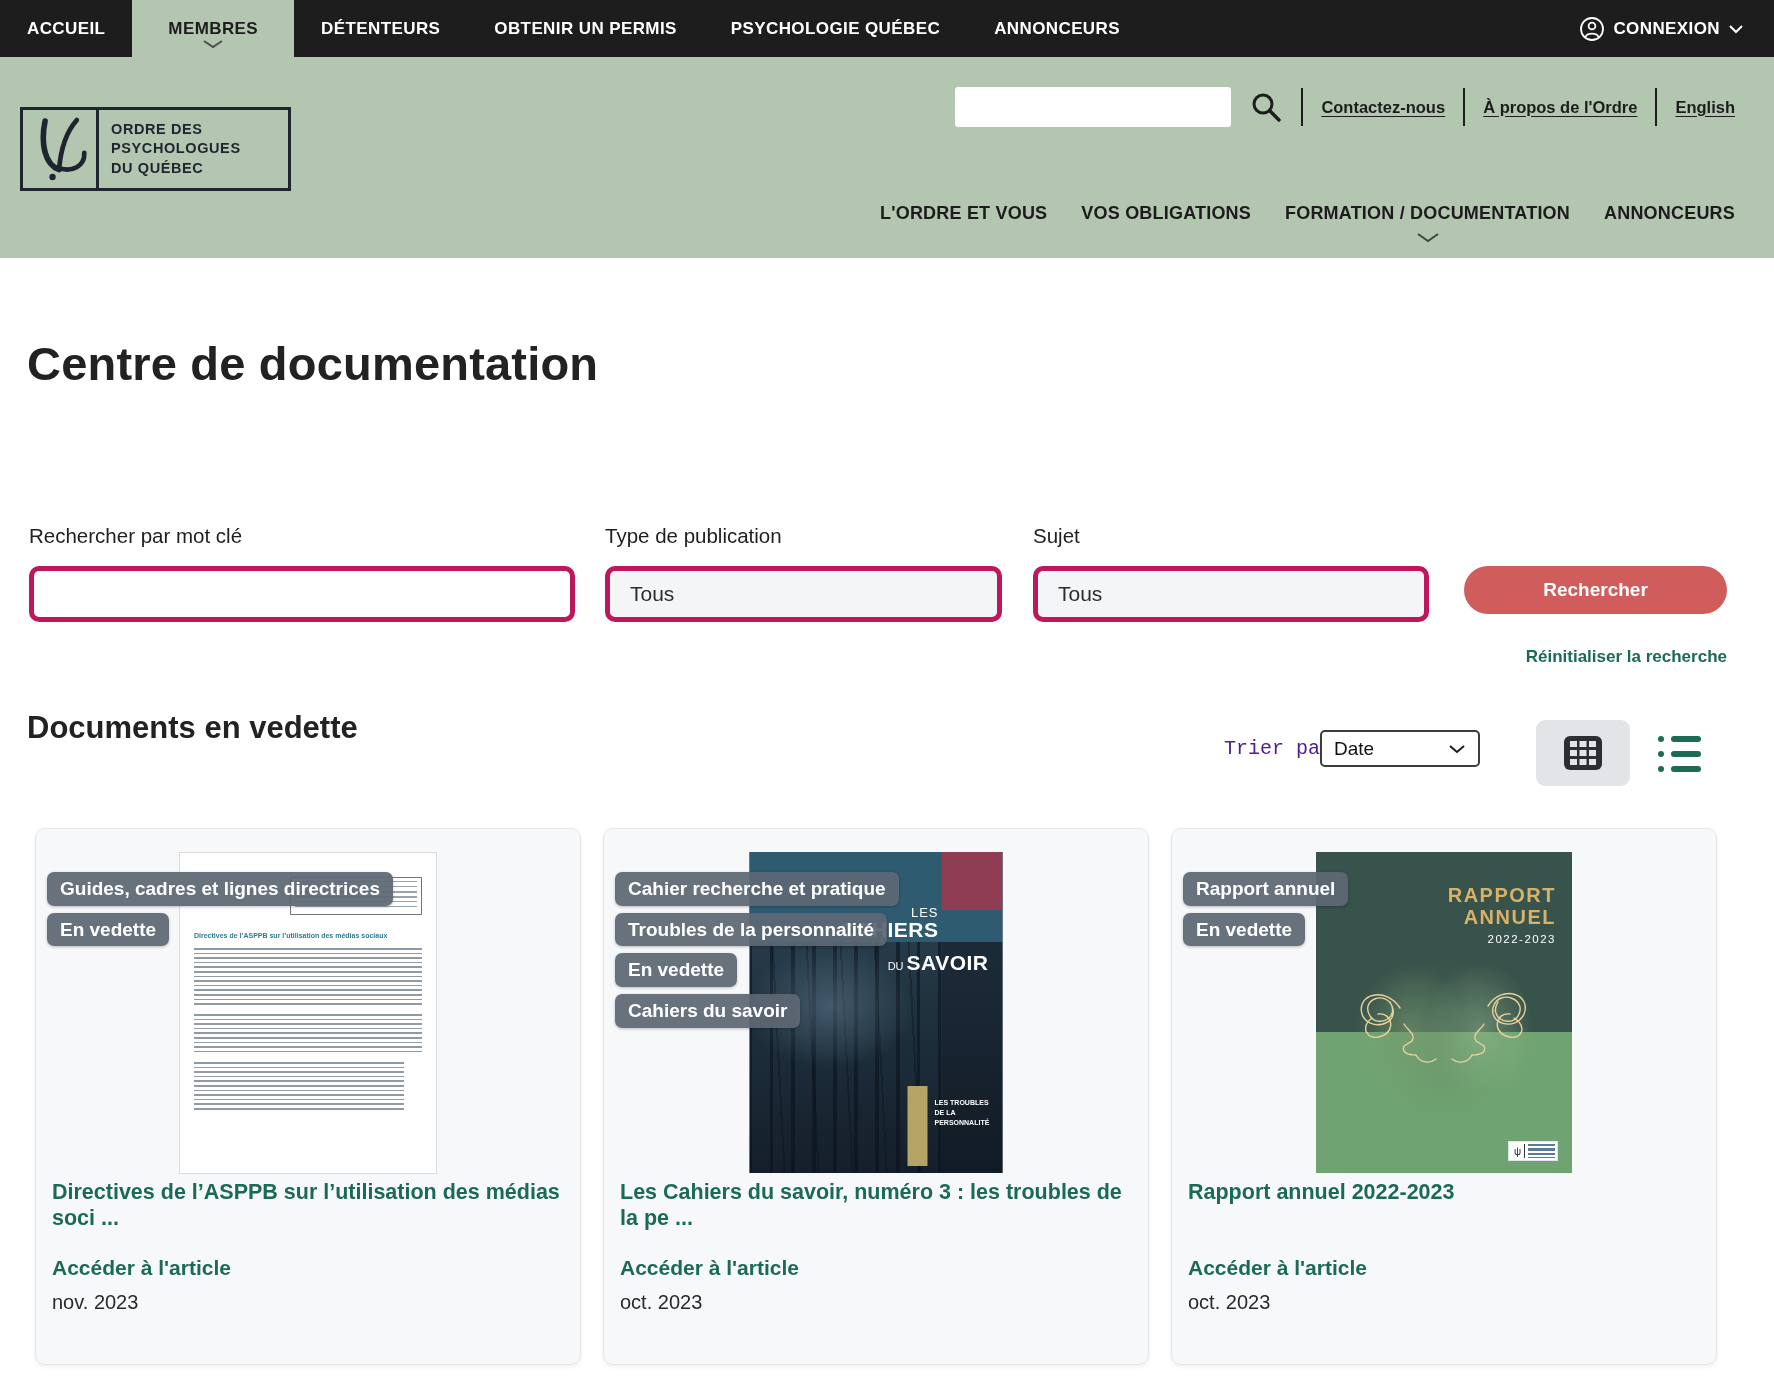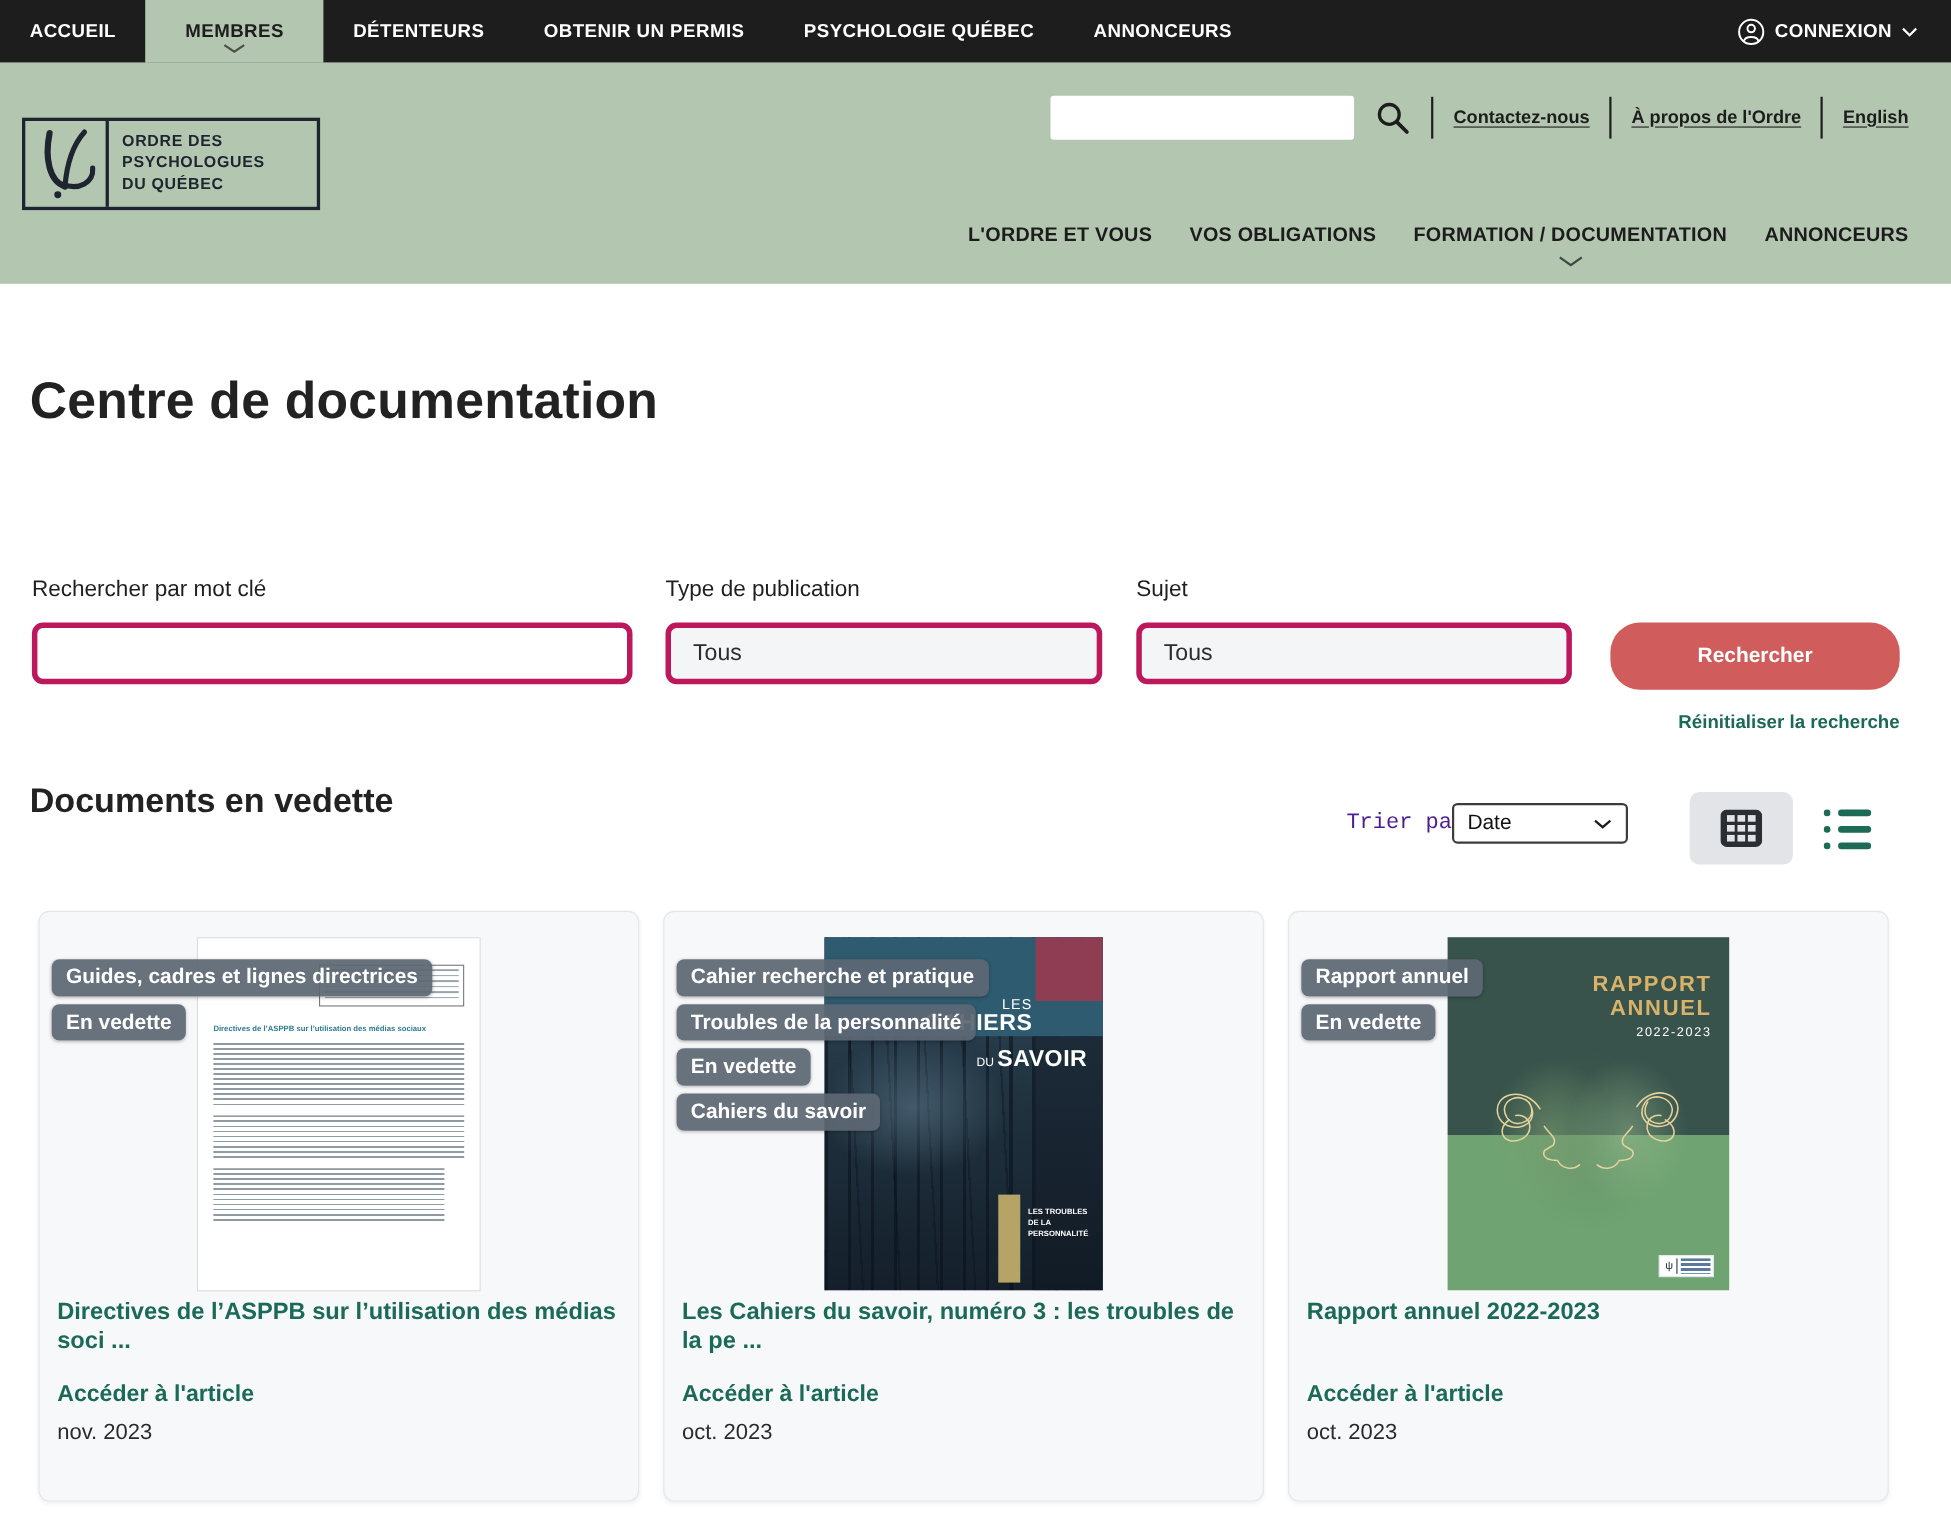--- a/index.html
+++ b/index.html
@@ -48,21 +48,21 @@
   .lab-kw { left:29px;  top:524px; }
   .lab-ty { left:605px; top:524px; }
   .lab-su { left:1033px;top:524px; }
   .f-field { position:absolute; top:566px; height:56px; border:5px solid #be185d; border-radius:10px;
              font-size:21px; color:#2c2c2c; }
   .f-input { left:29px; width:546px; background:#fff; outline:none; padding:0 18px;
              font-family:"Liberation Sans", sans-serif; }
   .f-select { display:flex; align-items:center; padding:0 20px; background:#f3f5f6; cursor:pointer; }
   .sel-ty { left:605px;  width:397px; }
   .sel-su { left:1033px; width:396px; }
-  .search-btn { position:absolute; left:1464px; top:566px; width:263px; height:61px; border:none;
+  .search-btn { position:absolute; left:1464px; top:566px; width:263px; height:48px; border:none;
                 border-radius:27px; background:#d15c5c; color:#fff; font-size:19px; font-weight:700;
                 cursor:pointer; font-family:"Liberation Sans", sans-serif; }
   .reset-link { position:absolute; top:631px; right:47px; font-size:17px; font-weight:700; color:#1b6a58; cursor:pointer;margin-top:16px; }
 
   
   .featured-h { position:absolute; left:27px; top:710px; font-size:31px; font-weight:800; color:#222; }
   .sort-label { position:absolute; left:1224px; top:737px; font-size:20px; color:#4c1d95;font-family:Liberation Mono, monospace; }
   .sort-select { position:absolute; left:1320px; top:730px; width:160px; height:37px; border:2px solid #3c3c3c;
                  border-radius:5px; background:#fff; display:flex; align-items:center; padding:0 12px;
                  font-size:19px; color:#111; cursor:pointer; }

